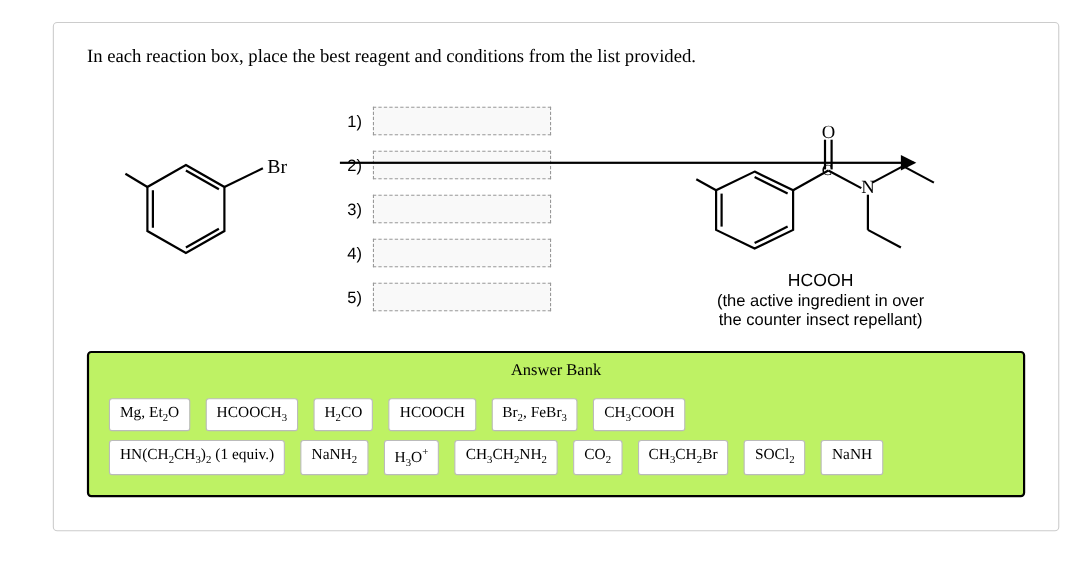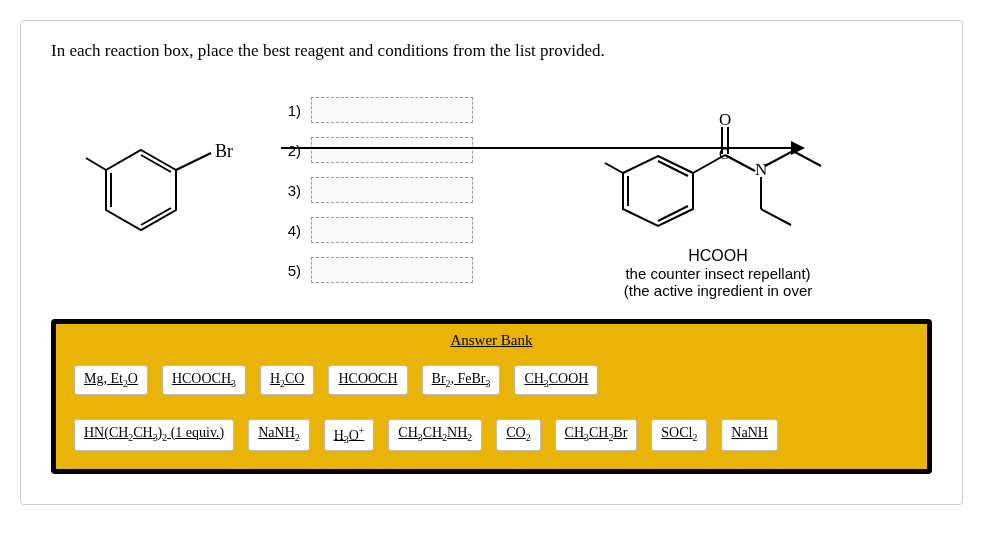--- a/index.html
+++ b/index.html
@@ -8,20 +8,21 @@
     font-family: "Times New Roman", Times, serif;
     background: #fff;
     width: 983px;
     box-sizing: border-box;
   }
   .container {
     border: 1px solid #ccc;
     border-radius: 4px;
     padding: 20px 30px 30px 30px;
     box-sizing: border-box;
+    margin-left: 28px;
   }
   .prompt {
     font-size: 17px;
     margin-bottom: 20px;
   }
   .main-row {
     display: flex;
     align-items: center;
     gap: 20px;
     margin-bottom: 20px;
@@ -83,36 +84,35 @@
     margin-left: 110px;
     margin-top: 30px;
   }
   .deet-label {
     text-align:center;
     font-family: Arial, sans-serif;
     font-size: 15px;
     margin-top: 6px;
   }
   .answer-bank {
-    background: #eab308;
-    border: 5px solid #000000;
+    background: #bef264;
+    border: 2px solid #000000;
     border-radius: 4px;
-    text-decoration: underline;
   }
   .bank-title {
     text-align:center;
     padding: 8px 0;
     font-family: "Times New Roman", serif;
     font-size: 15px;
   }
   .bank-rows {
     padding: 8px 18px 18px 18px;
     display:flex;
     flex-direction:column;
-    gap: 24px;
+    gap: 8px;
   }
   .bank-row {
     display:flex;
     gap: 14px;
   }
   .chip {
     background:#fff;
     border:1px solid #bbb;
     border-radius:3px;
     padding: 5px 9px;
@@ -199,22 +199,22 @@
             <line x1="158" y1="66" x2="158" y2="98"></line>
             <line x1="158" y1="98" x2="188" y2="114"></line>
           </g>
           <text x="116" y="14" font-family="Times New Roman" font-size="17">O</text>
           <text x="152" y="64" font-family="Times New Roman" font-size="17">N</text>
           <text x="116" y="48" font-family="Times New Roman" font-size="14" fill="#000">C</text>
         </svg>
       </div>
       <div class="deet-label">
         <div style="font-size:16px;">HCOOH</div>
+        <div>(the active ingredient in over</div>
         <div>the counter insect repellant)</div>
-        <div>(the active ingredient in over</div>
       </div>
     </div>
 
   </div>
 
   <div class="answer-bank">
     <div class="bank-title">Answer Bank</div>
     <div class="bank-rows">
       <div class="bank-row" id="row1">
           <div class="chip">Mg, Et<sub>2</sub>O</div>

